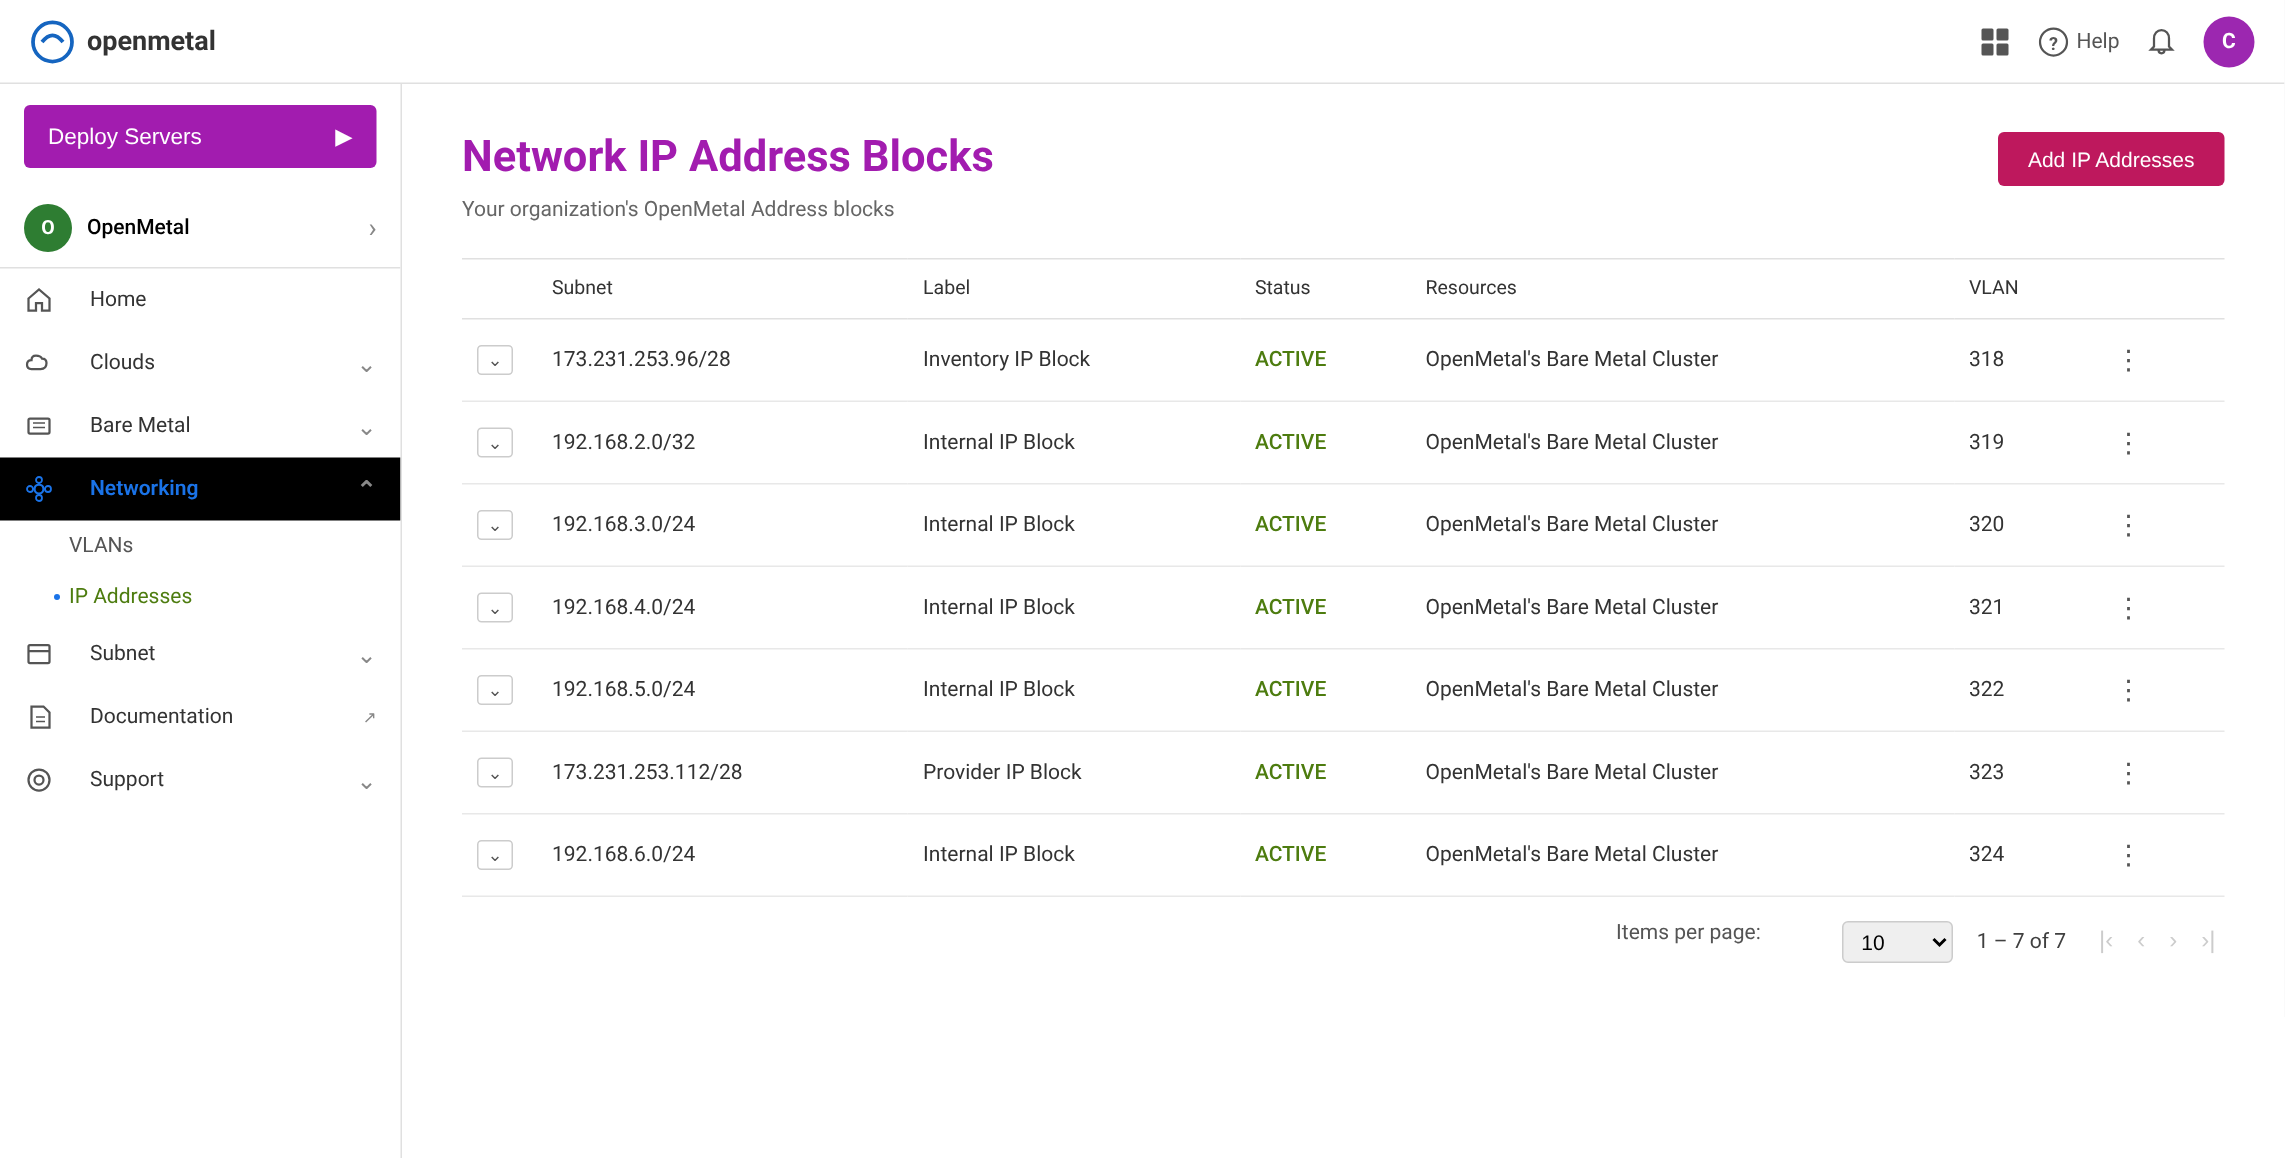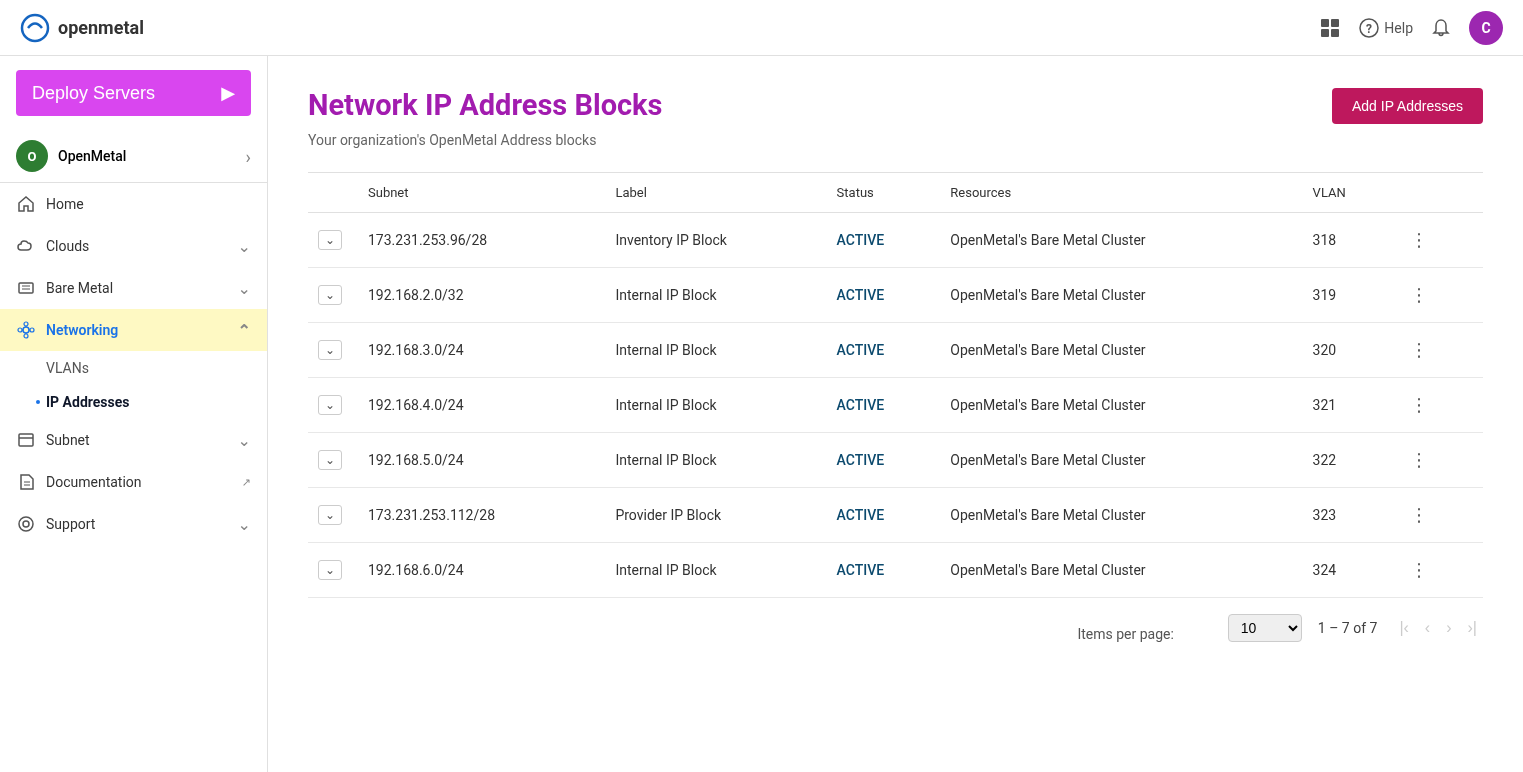--- a/index.html
+++ b/index.html
@@ -79,30 +79,30 @@
       width: 268px;
       background: #fff;
       border-right: 1px solid #e0e0e0;
       display: flex;
       flex-direction: column;
       overflow-y: auto;
       flex-shrink: 0;
     }
     .deploy-btn {
       margin: 14px 16px;
-      background: #d946ef;
+      background: #a21caf;
       color: #fff;
       border: none;
       padding: 12px 16px;
       border-radius: 4px;
       cursor: pointer;
       display: flex;
       align-items: center;
       justify-content: space-between;
-      font-size: 18px;
+      font-size: 15px;
       font-weight: 500;
     }
     .deploy-btn span { display: flex; align-items: center; gap: 6px; }
     .org-row {
       display: flex;
       align-items: center;
       padding: 10px 16px;
       border-bottom: 1px solid #e0e0e0;
       cursor: pointer;
       gap: 10px;
@@ -122,38 +122,38 @@
     .org-name { flex: 1; font-weight: 500; font-size: 14px; }
     .org-chevron { color: #888; font-size: 18px; }
 
     .nav-item {
       display: flex;
       align-items: center;
       padding: 11px 16px;
       cursor: pointer;
       color: #333;
       font-size: 14px;
-      gap: 10px;
+      gap: 24px;
       border-radius: 0;
     }
-    .nav-item.active { background: #fef9c3; color: #1a73e8; font-weight: 600; }
+    .nav-item.active { background: #000000; color: #1a73e8; font-weight: 600; }
     .nav-item .nav-label { flex: 1; }
     .nav-item .chevron { font-size: 16px; color: #888; }
     .nav-icon { width: 20px; height: 20px; display: flex; align-items: center; justify-content: center; flex-shrink: 0; }
 
     .sub-nav { padding-left: 0; }
     .sub-nav-item {
       display: flex;
       align-items: center;
       padding: 9px 16px 9px 46px;
       cursor: pointer;
       color: #555;
       font-size: 14px;
     }
-    .sub-nav-item.active { color: #0f172a; font-weight: 700; padding-left: 36px; }
+    .sub-nav-item.active { color: #4d7c0f; font-weight: 400; padding-left: 36px; }
     .sub-nav-item.active::before { content: ''; display: inline-block; width: 4px; margin-right: 6px; height: 4px; background: #1a73e8; border-radius: 50%; }
 
     
     .main-content {
       flex: 1;
       overflow-y: auto;
       padding: 32px 40px;
       background: #fff;
     }
     .page-header {
@@ -213,21 +213,21 @@
     .expand-btn {
       background: none;
       border: 1px solid #ccc;
       border-radius: 3px;
       cursor: pointer;
       padding: 2px 6px;
       font-size: 12px;
       color: #555;
     }
     .status-active {
-      color: #0c4a6e;
+      color: #4d7c0f;
       font-weight: 500;
       margin-top: 42px;
     }
     .more-btn {
       background: none;
       border: none;
       cursor: pointer;
       font-size: 18px;
       color: #555;
       padding: 2px 8px;
@@ -236,21 +236,21 @@
     
     .pagination-row {
       display: flex;
       align-items: center;
       justify-content: flex-end;
       padding: 16px 0 0;
       gap: 16px;
     }
     .items-per-page {
       display: flex;
-      align-items: flex-end;
+      align-items: flex-start;
       gap: 8px;
       font-size: 14px;
       color: #555;
     }
     .items-per-page select {
       border: 1px solid #ccc;
       border-radius: 4px;
       padding: 4px 28px 4px 8px;
       font-size: 14px;
       appearance: auto;

